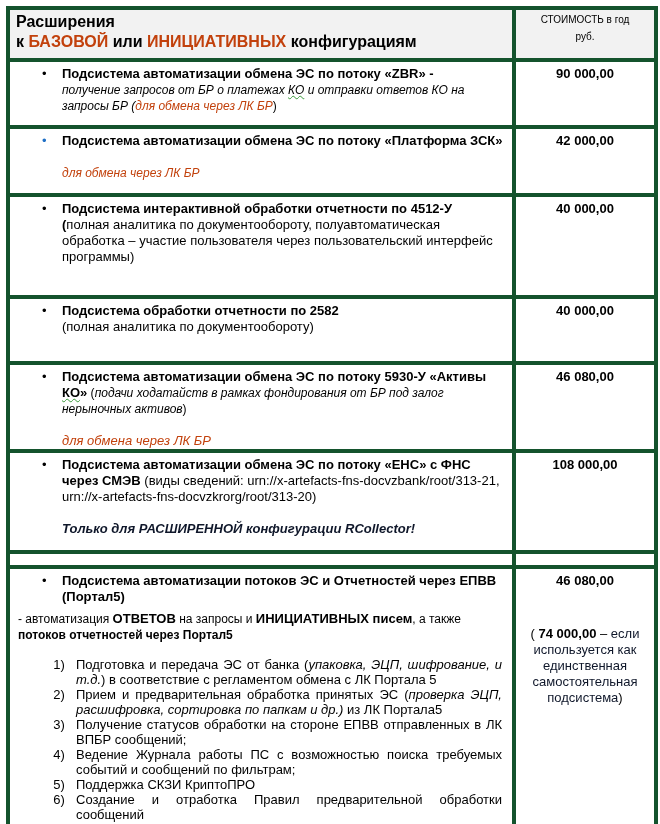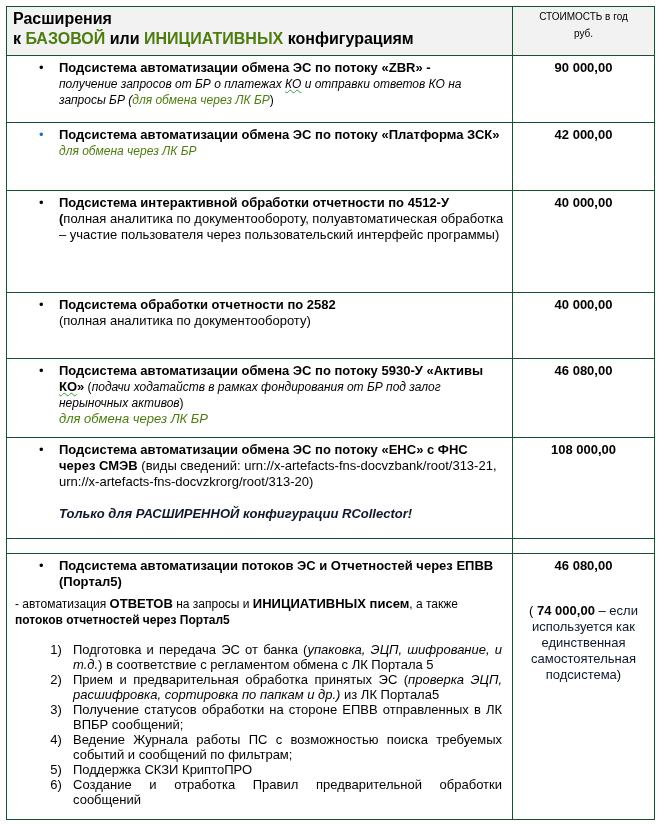--- a/index.html
+++ b/index.html
@@ -1,27 +1,27 @@
 <!DOCTYPE html>
 <html><head>
 <meta charset="utf-8">
 <style>
   html, body { margin: 0; padding: 0; background: #ffffff; }
   body { width: 660px; height: 824px; overflow: hidden; font-family: "Liberation Sans", sans-serif; color: #000; }
   table.price {
     position: absolute; left: 6px; top: 6px;
     width: 648px; border-collapse: collapse; table-layout: fixed;
   }
-  table.price td, table.price th { border: 1px solid #14532d; vertical-align: top; padding: 0; }
+  table.price td, table.price th { border: 4px solid #14532d; vertical-align: top; padding: 0; }
   col.c1 { width: 506px; }
   col.c2 { width: 142px; }
   .hdr { background: #f2f2f2; }
   .hdr-left { height: 46px; padding: 2px 0 0 6px !important; text-align: left; font-weight: bold; font-size: 16px; line-height: 20px; }
   .hdr-right { text-align: center; font-weight: normal; font-size: 10px; line-height: 17px; padding-top: 1px !important; }
-  .blue { color: #4d7c0f; }
+  .blue { color: #c2410c; margin-top: 16px; }
   .red { color: #0f172a; }
   .item { position: relative; padding: 4px 8px 0 52px !important; font-size: 13px; line-height: 16px; }
   .bullet { position: absolute; left: 32px; top: 4px; font-size: 13px; }
   .bullet.blue-b { color: #1f6fc5; }
   .title { font-weight: bold; }
   .sm { font-size: 12px; }
   .it { font-style: italic; }
   .price-cell { text-align: center; font-weight: bold; font-size: 13px; padding-top: 4px !important; }
   .wavy { text-decoration: underline wavy #3a9a3a; text-decoration-thickness: 1px; }
   .gap { height: 15px; }
@@ -128,19 +128,19 @@
         <li><span>Подготовка и передача ЭС от банка (</span><i>упаковка, ЭЦП, шифрование, и т.д.</i><span>) в соответствие с регламентом обмена с ЛК Портала 5</span></li>
         <li><span>Прием и предварительная обработка принятых ЭС (</span><i>проверка ЭЦП, расшифровка, сортировка по папкам и др.)</i><span> из ЛК Портала5</span></li>
         <li><span>Получение  статусов обработки на стороне ЕПВВ отправленных в ЛК ВПБР сообщений;</span></li>
         <li><span>Ведение  Журнала работы ПС с возможностью  поиска требуемых событий и сообщений по фильтрам;</span></li>
         <li><span>Поддержка СКЗИ КриптоПРО</span></li>
         <li><span>Создание и отработка Правил предварительной обработки сообщений</span></li>
       </ol>
     </td>
     <td class="price-cell">
       <div>46 080,00</div>
-      <div class="note" style="margin-top:30px">
+      <div class="note" style="margin-top:38px">
         <span>( </span><b>74 000,00</b><span> – </span><span class="red">если используется как единственная самостоятельная подсистема</span><span>)</span>
       </div>
     </td>
   </tr>
 </tbody>
   </table>
 
 </body></html>

